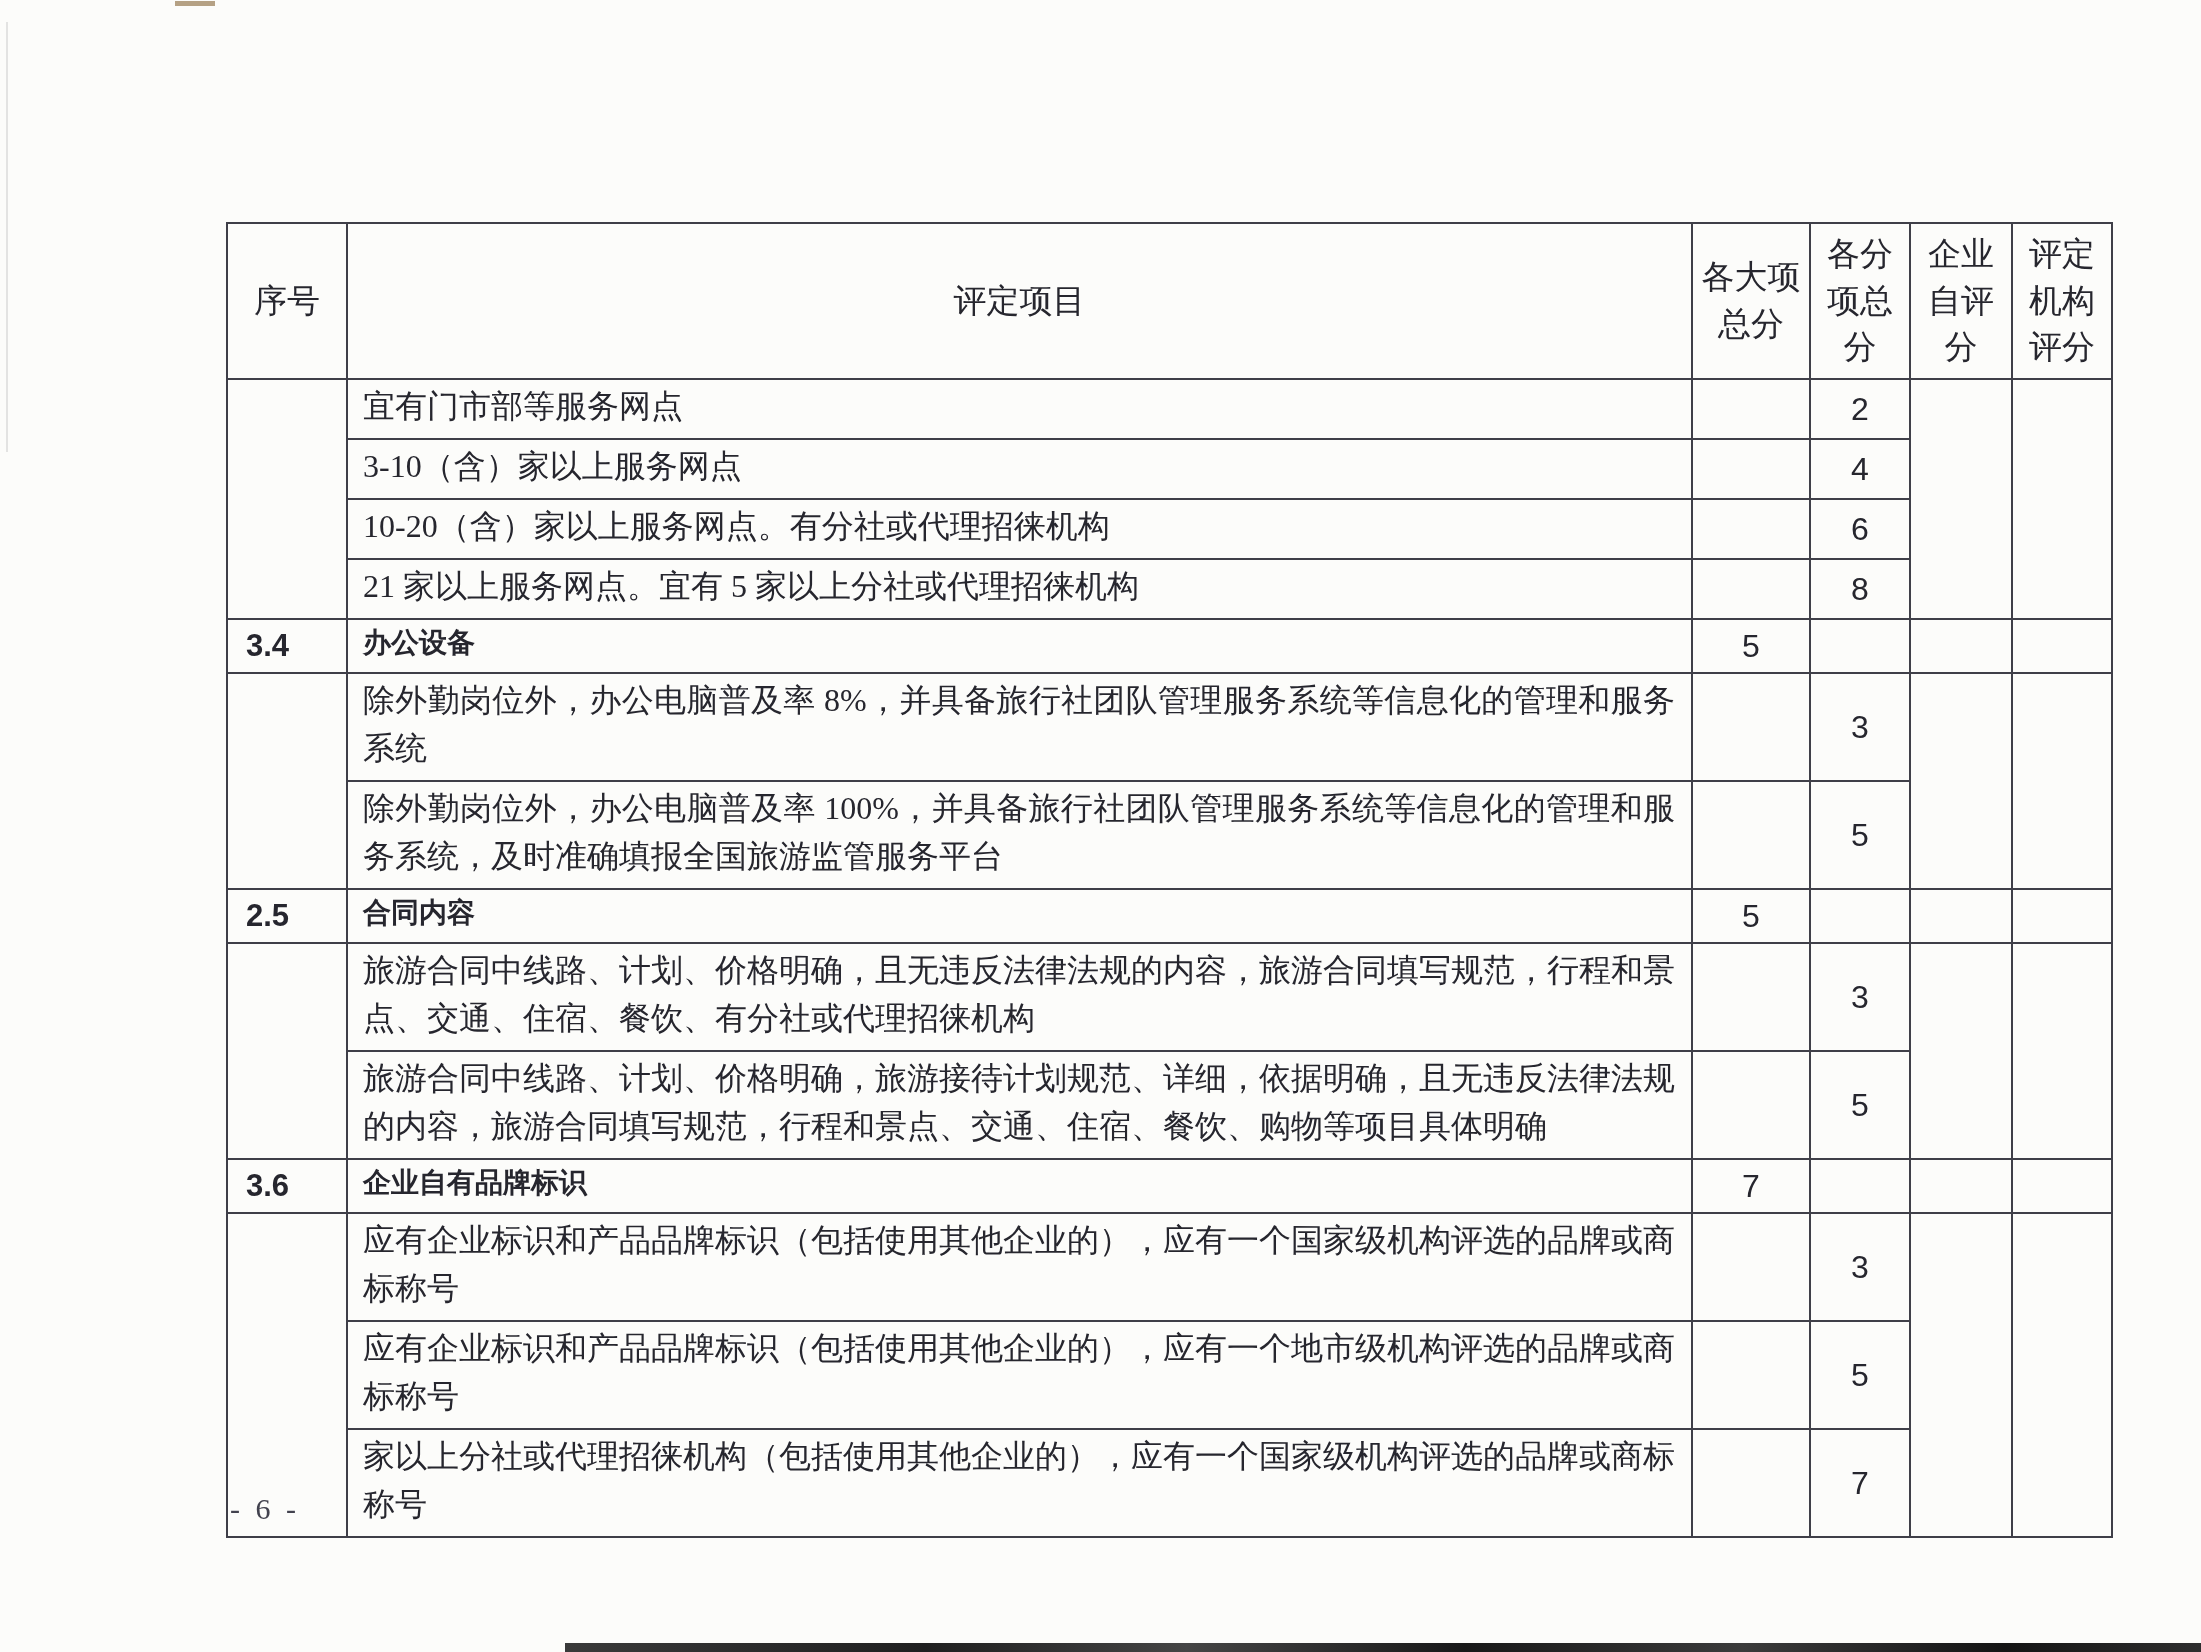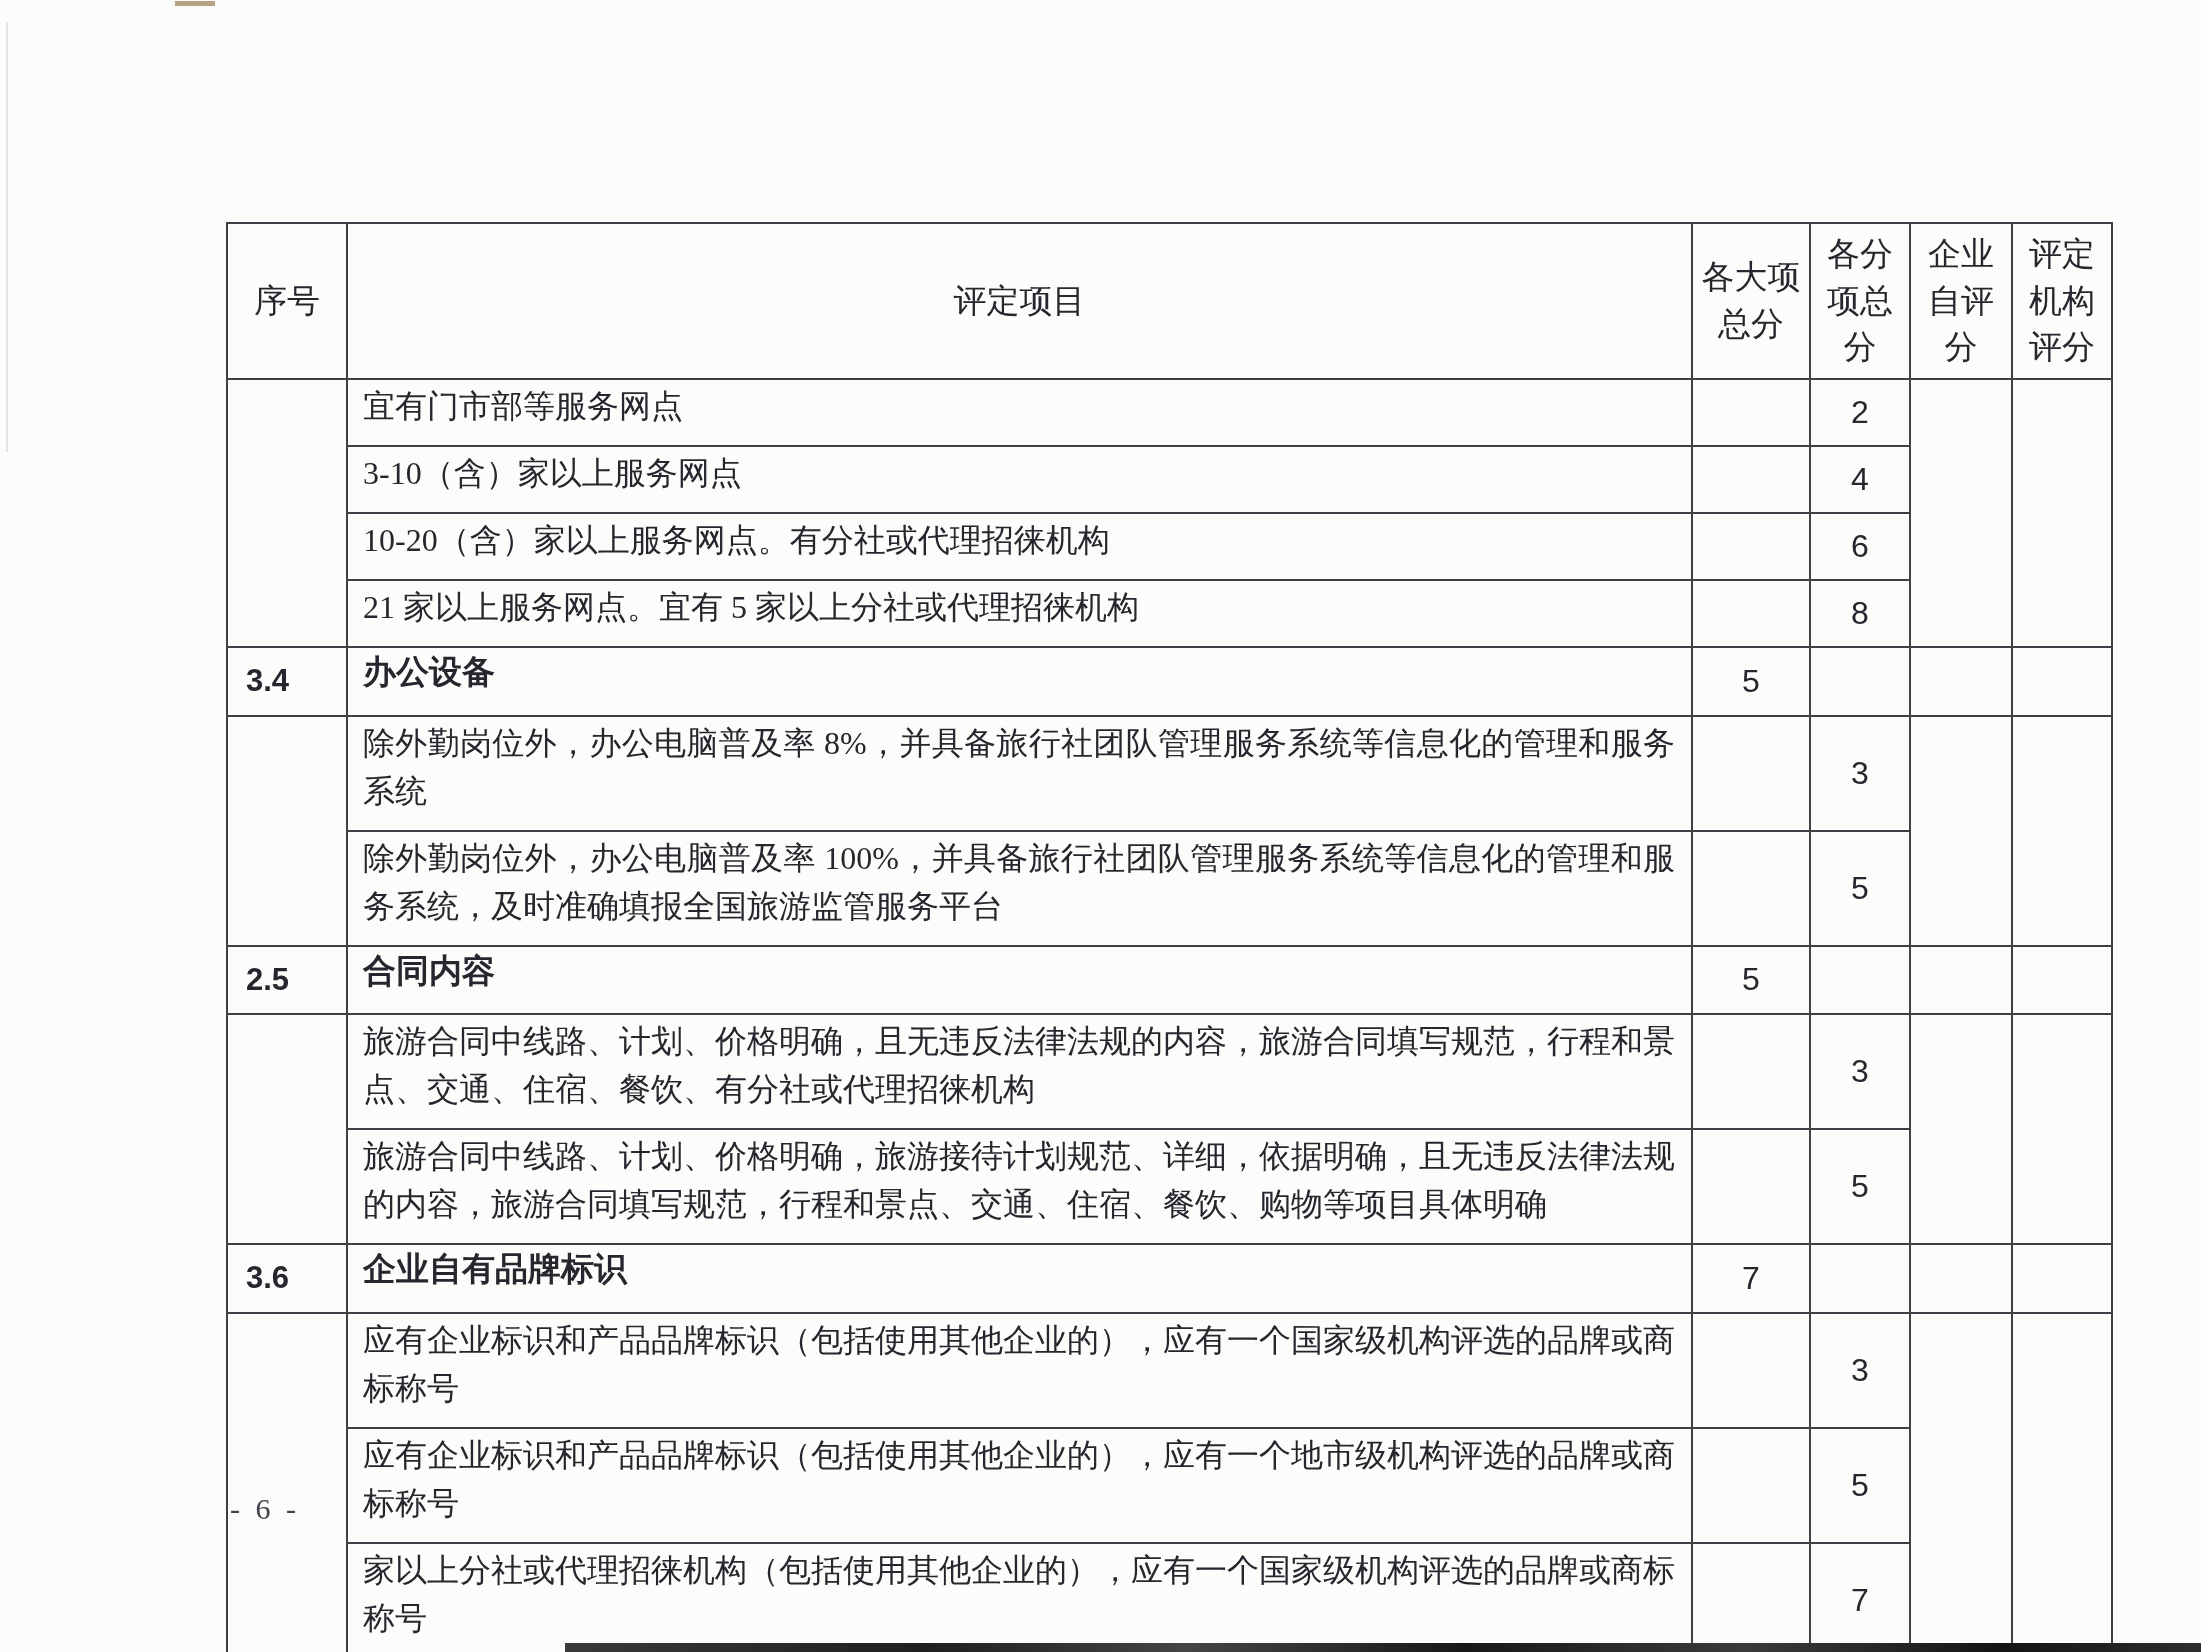--- a/index.html
+++ b/index.html
@@ -38,25 +38,25 @@
   tr.h-head   { height:156px; }
   tr.h-single { height:53px;  }
   tr.h-sec    { height:54px;  }
   tr.h-double { height:98px;  }
   .hdr {
     text-align:center; font-size:33px; line-height:1.42;
     white-space:pre-line;
   }
   .c-text {
     text-align:justify; font-size:32px; line-height:1.5;
-    padding:2px 16px 15px 15px;
+    padding:2px 16px 8px 15px;
   }
   .sec-title {
-    font-family:Liberation Mono, monospace;
-    font-weight:700; font-size:33px; white-space:nowrap;
+    font-family:Liberation Serif, serif;
+    font-weight:700; font-size:28px; white-space:nowrap;
   }
   .c-seq {
     font-family:"Liberation Sans","DejaVu Sans",sans-serif;
     font-weight:700; font-size:31px;
     padding-left:18px; text-align:left;margin-top:34px;
   }
   .c-num {
     font-family:"Liberation Sans","DejaVu Sans",sans-serif;
     font-size:32px; text-align:center;
   }

